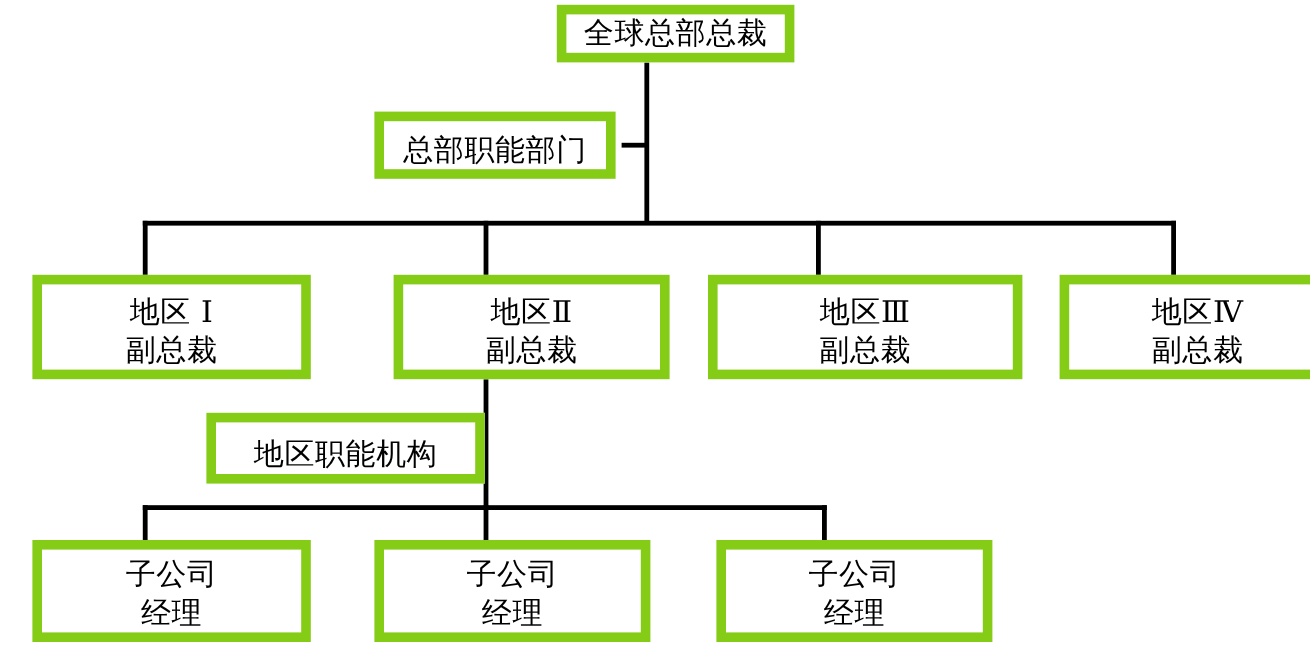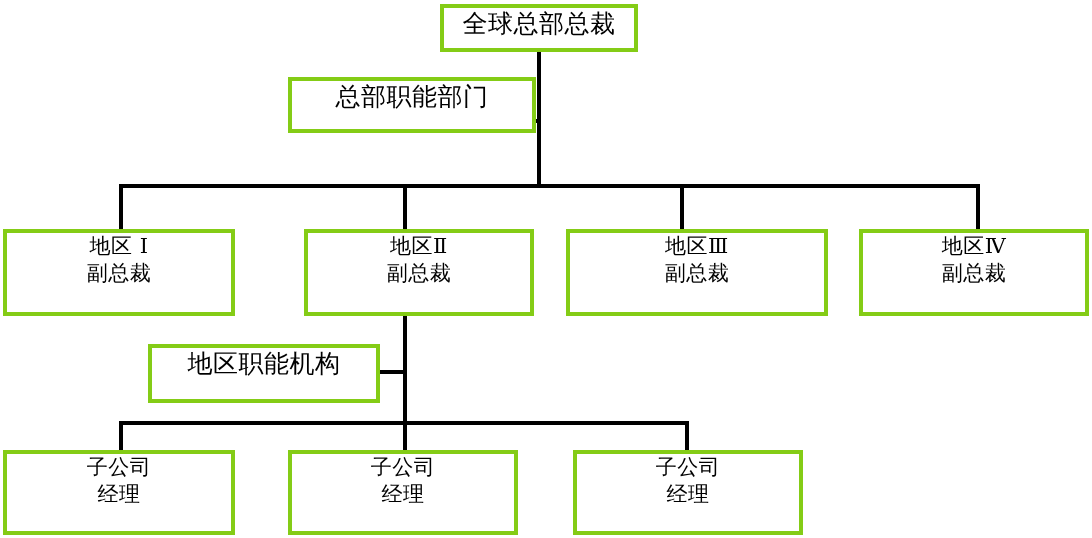--- a/index.html
+++ b/index.html
@@ -12,60 +12,61 @@
     width: 1092px;
     height: 538px;
     background: #ffffff;
     overflow: hidden;
     font-family: "DejaVu Serif", "Liberation Serif", serif;
   }
   .node {
     position: absolute;
     box-sizing: border-box;
     background: #ffffff;
-    border: 4px solid #84cc16;
+    border: 8px solid #84cc16;
     display: flex;
     flex-direction: column;
     align-items: center;
-    justify-content: flex-start;
+    justify-content: flex-end;
     color: #000000;
     z-index: 3;
+    margin-left: 24px;
   }
   .node .line {
     display: block;
     white-space: nowrap;
     line-height: 1.28;
     letter-spacing: 0.5px;
   }
   .node.one-line .line {
     font-size: 25px;
   }
   .node.two-line .line {
-    font-size: 21px;
+    font-size: 25px;
   }
   .connector {
     position: absolute;
     background: #000000;
     z-index: 1;
   }
   .connector.v { width: 4px; }
   .connector.h { height: 4px; }
 </style>
 </head>
 <body>
 
 <div id="chart-canvas">
 
   <div class="node one-line" style="left:440px; top:4px; width:198px; height:48px;">
     <span class="line">全球总部总裁</span>
   </div>
 
   <div class="connector v" style="left:537px; top:52px; height:134px;"></div>
 
-  <div class="node one-line" style="left:288px; top:77px; width:248px; height:56px;">
+  <div class="node one-line" style="left:288px; top:93px; width:201px; height:56px;">
     <span class="line">总部职能部门</span>
   </div>
 
   <div class="connector h" style="left:518px; top:119px; width:21px;"></div>
 
   <div class="connector h" style="left:119px; top:184px; width:861px;"></div>
 
   <div class="connector v" style="left:119px; top:184px; height:46px;"></div>
   <div class="connector v" style="left:403px; top:184px; height:46px;"></div>
   <div class="connector v" style="left:680px; top:184px; height:46px;"></div>

